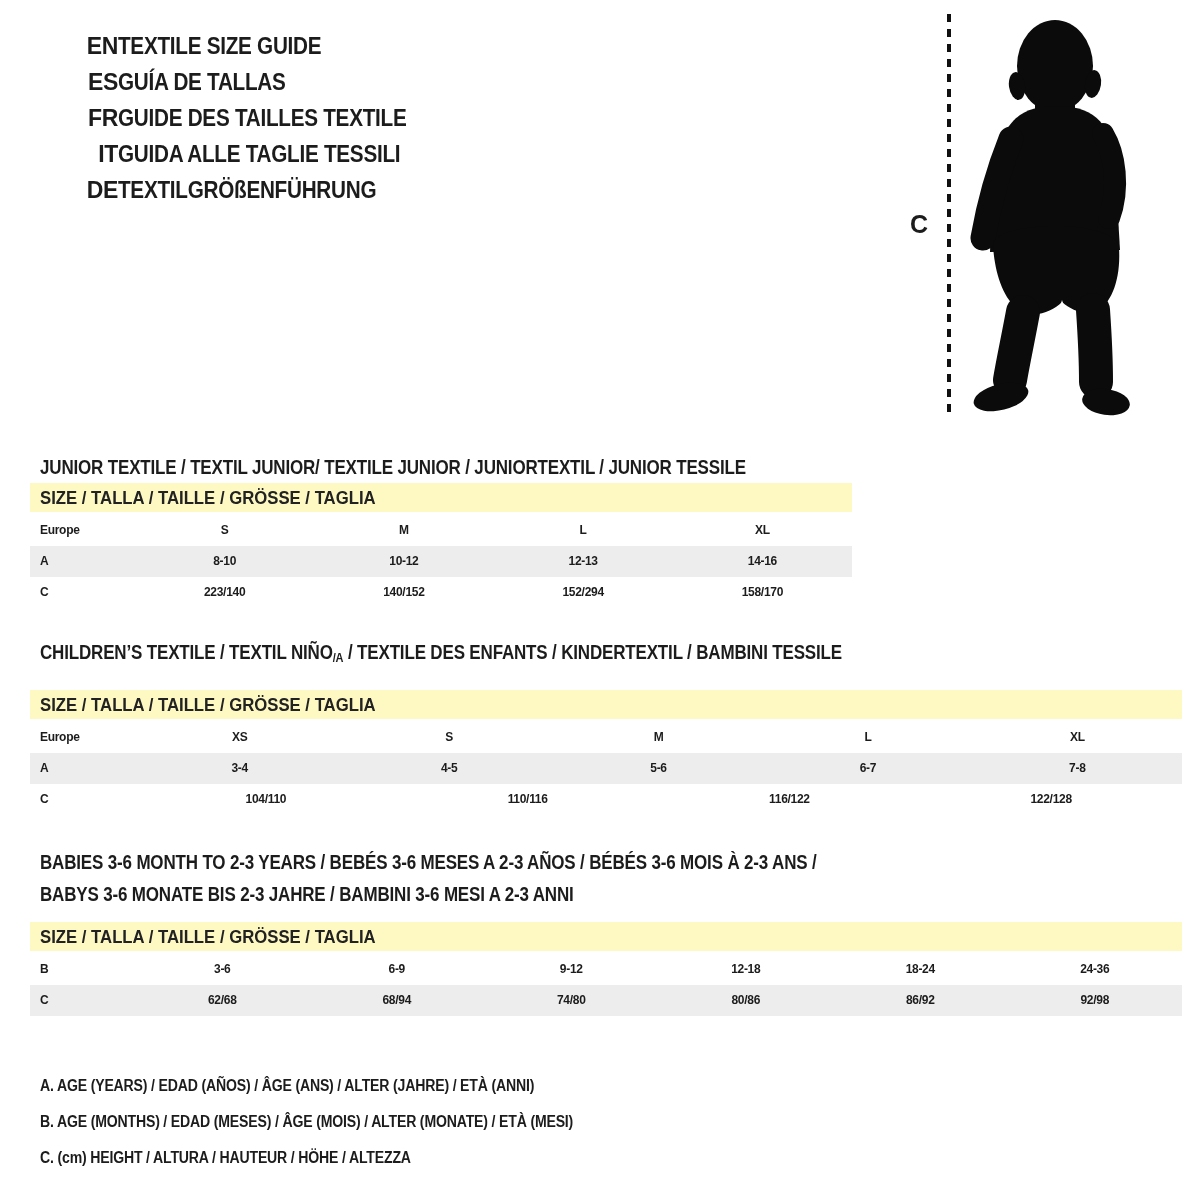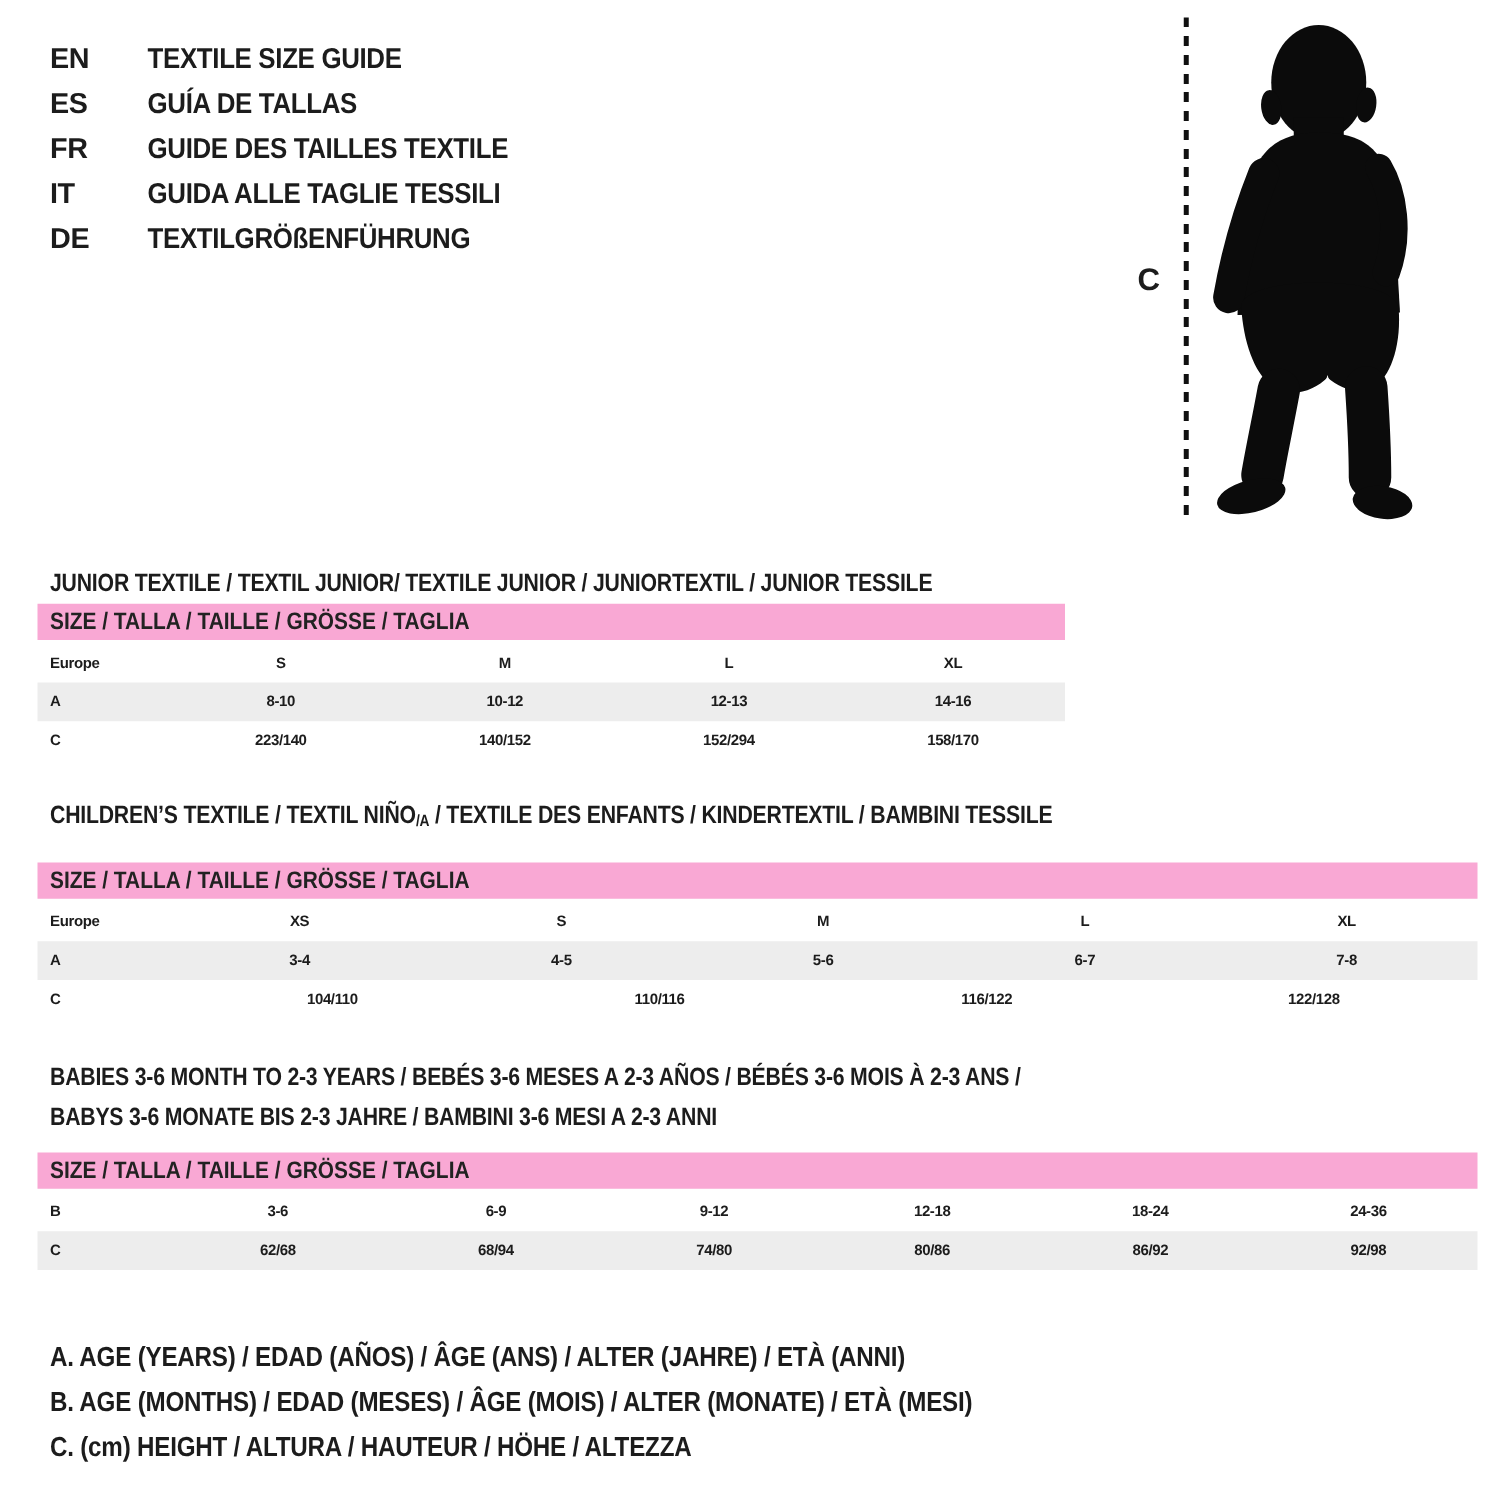--- a/index.html
+++ b/index.html
@@ -9,21 +9,21 @@
     font-family:"Liberation Sans","DejaVu Sans",sans-serif;
     color:#1c1c1c;
     position:relative;
   }
   .abs{position:absolute;}
   .cond{display:inline-block;white-space:nowrap;transform:scaleX(.85);transform-origin:0 50%;}
 
   
   .lang-block{left:40px;top:28px;}
   .lang-row{display:flex;height:36px;line-height:36px;}
-  .lang-code{width:78px;font-weight:700;font-size:23px;letter-spacing:-.3px;}
+  .lang-code{width:78px;font-weight:700;font-size:23px;letter-spacing:-.3px;text-align:right;}
   .lang-title{font-weight:700;font-size:23px;letter-spacing:-.3px;}
   .lang-title .cond{transform:scaleX(.9);}
 
   
   .c-label{left:910px;top:210px;font-size:25px;font-weight:700;}
   .dash-line{
     left:947px;top:14px;width:4px;height:404px;
     background:repeating-linear-gradient(to bottom,#101010 0 8px,transparent 8px 15px);
   }
   .figure-svg{left:963px;top:14px;}
@@ -31,36 +31,36 @@
   
   .sec-title{left:40px;font-size:20px;font-weight:700;letter-spacing:-.2px;white-space:nowrap;}
   .sec-title .sub{font-size:13px;position:relative;top:3px;font-weight:700;}
   .title-junior{top:456px;}
   .title-children{top:641px;}
   .title-babies{top:846px;line-height:32px;}
 
   
   .size-table{left:30px;}
   .t-header{
-    height:29px;line-height:29px;background:#f9a8d4;
+    height:29px;line-height:29px;background:#fef9c3;
     padding-left:10px;font-size:19px;font-weight:700;color:#222;
   }
   .t-header .cond{transform:scaleX(.88);}
   .t-row{display:flex;height:31px;line-height:31px;font-size:12px;font-weight:700;letter-spacing:-.3px;}
   .t-row.shade{background:#ededed;}
   .t-row.gap-top{margin-top:3px;}
   .t-label{width:105px;padding-left:10px;box-sizing:border-box;text-align:left;}
   .t-cell{flex:1;text-align:center;}
   .tbl-junior{top:483px;width:822px;}
   .tbl-children{top:690px;width:1152px;}
   .tbl-babies{top:922px;width:1152px;}
 
   
   .legend{left:40px;top:1068px;}
-  .legend-line{height:36px;line-height:36px;font-size:22px;font-weight:700;letter-spacing:-.2px;white-space:nowrap;}
+  .legend-line{height:36px;line-height:36px;font-size:16px;font-weight:700;letter-spacing:-.2px;white-space:nowrap;}
   .legend-line .cond{transform:scaleX(.88);}
 </style>
 </head>
 <body>
 
 <div class="abs lang-block">
   <div class="lang-row">
     <span class="lang-code">EN</span>
     <span class="lang-title"><span class="cond">TEXTILE SIZE GUIDE</span></span>
   </div>

